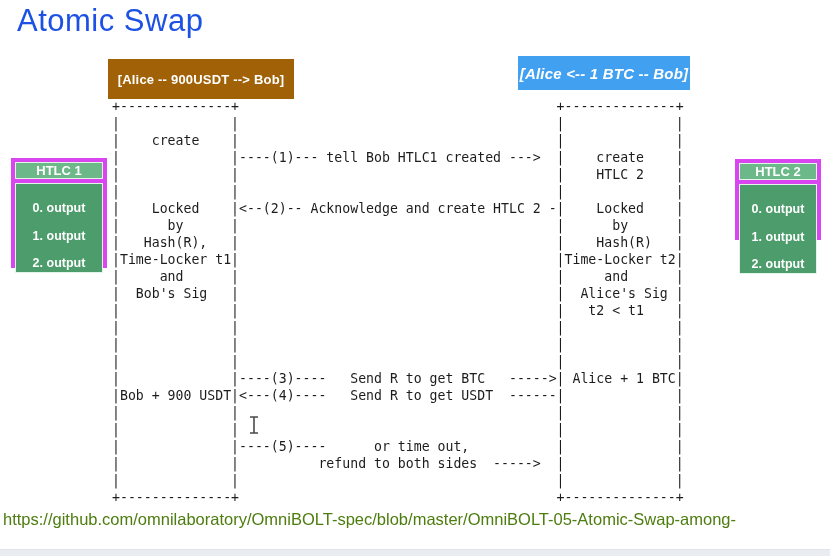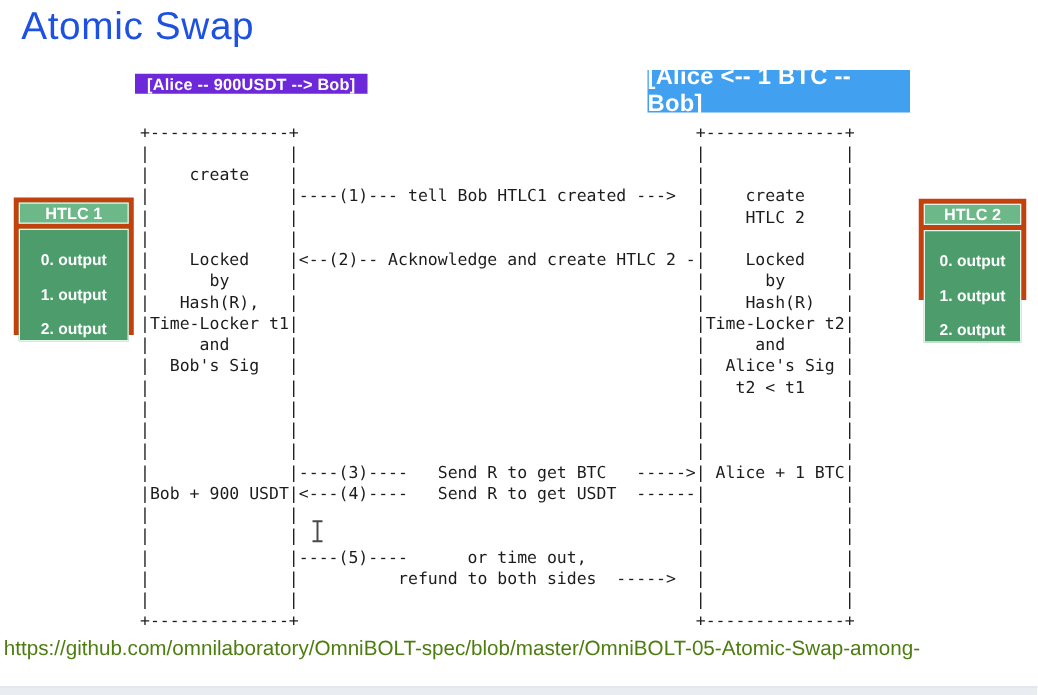--- a/index.html
+++ b/index.html
@@ -5,28 +5,28 @@
   html,body{margin:0;padding:0;}
   body{width:830px;height:556px;background:#ffffff;position:relative;overflow:hidden;
        font-family:"Liberation Sans",sans-serif;}
   .abs{position:absolute;}
 
   .page-title{left:17px;top:3px;font-size:31px;font-weight:400;color:#1d51e3;
               letter-spacing:0.5px;text-align:right;}
 
   .chan-label{display:flex;align-items:center;justify-content:center;
               color:#ffffff;font-weight:bold;font-size:13px;letter-spacing:0.2px;}
-  .chan-green{left:108px;top:59px;width:186px;height:16px;background:#6d28d9;text-align:right;}
-  .chan-blue{left:518px;top:56px;width:210px;height:34px;background:#41a0ef;font-size:19px;}
+  .chan-green{left:108px;top:59px;width:186px;height:40px;background:#a16207;text-align:right;}
+  .chan-blue{left:518px;top:56px;width:172px;height:34px;background:#41a0ef;font-size:15px;font-style:italic;}
 
   pre.ascii{left:112px;top:98px;margin:0;
             font-family:"DejaVu Sans Mono",monospace;
             font-size:13.2px;line-height:17px;color:#1c1c1c;white-space:pre;}
 
-  .htlc{background:#c2410c;box-sizing:border-box;padding:4px;
+  .htlc{background:#d946ef;box-sizing:border-box;padding:4px;
         display:flex;flex-direction:column;gap:4px;}
   .htlc-1{left:11px;top:158px;width:96px;height:110px;}
   .htlc-2{left:735px;top:159px;width:86px;height:81px;}
   .htlc-head{height:25px;background:#6cb888;border:1px solid #e2f5e9;
              display:flex;align-items:center;justify-content:center;
              color:#fff;font-weight:bold;font-size:13px;}
   .htlc-body{flex:1;background:#4c9c6c;border:1px solid #e2f5e9;
              padding-top:5px;text-align:center;}
   .htlc-body div{color:#fff;font-weight:bold;font-size:12.5px;line-height:16.5px;margin-top:11px;}
 

